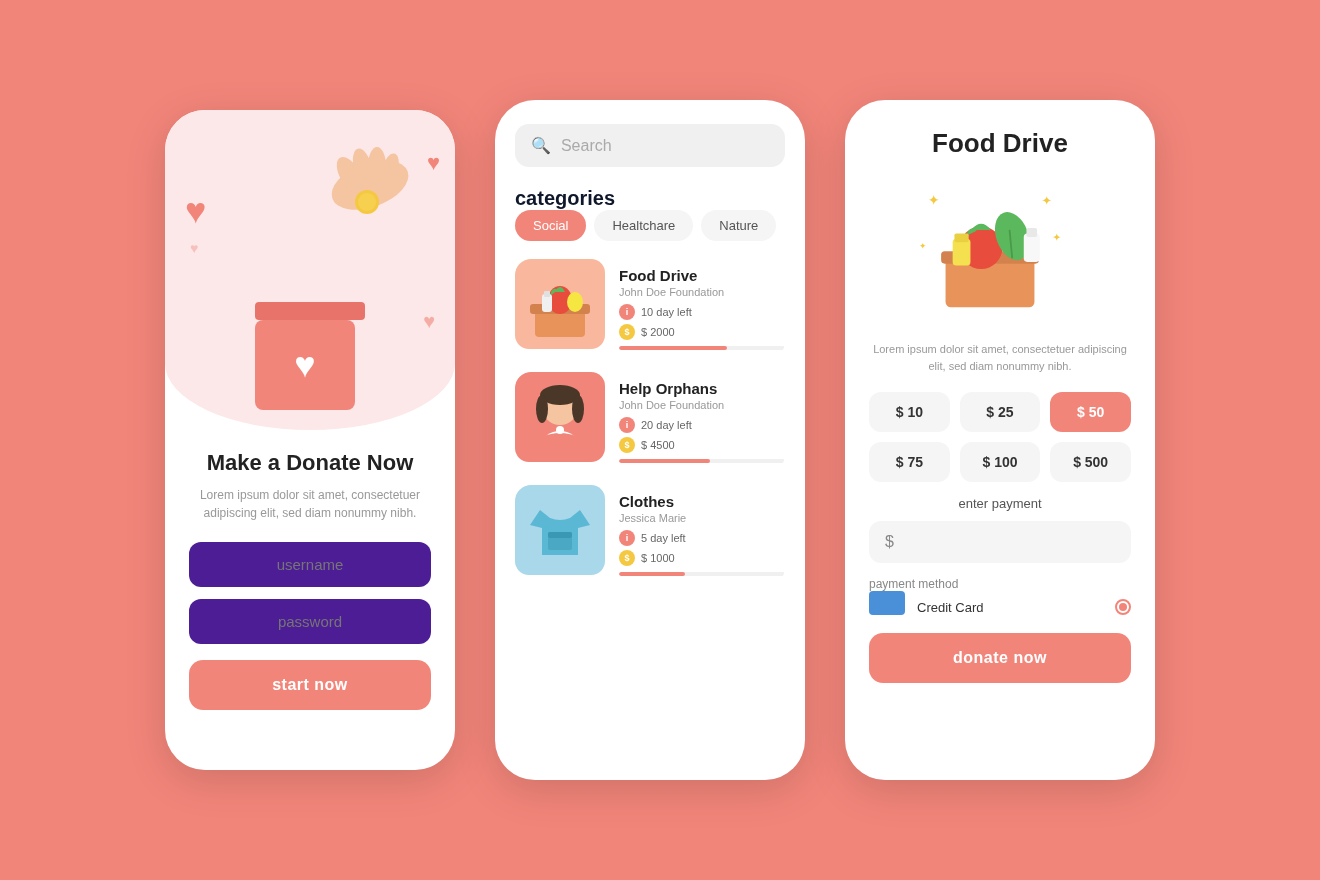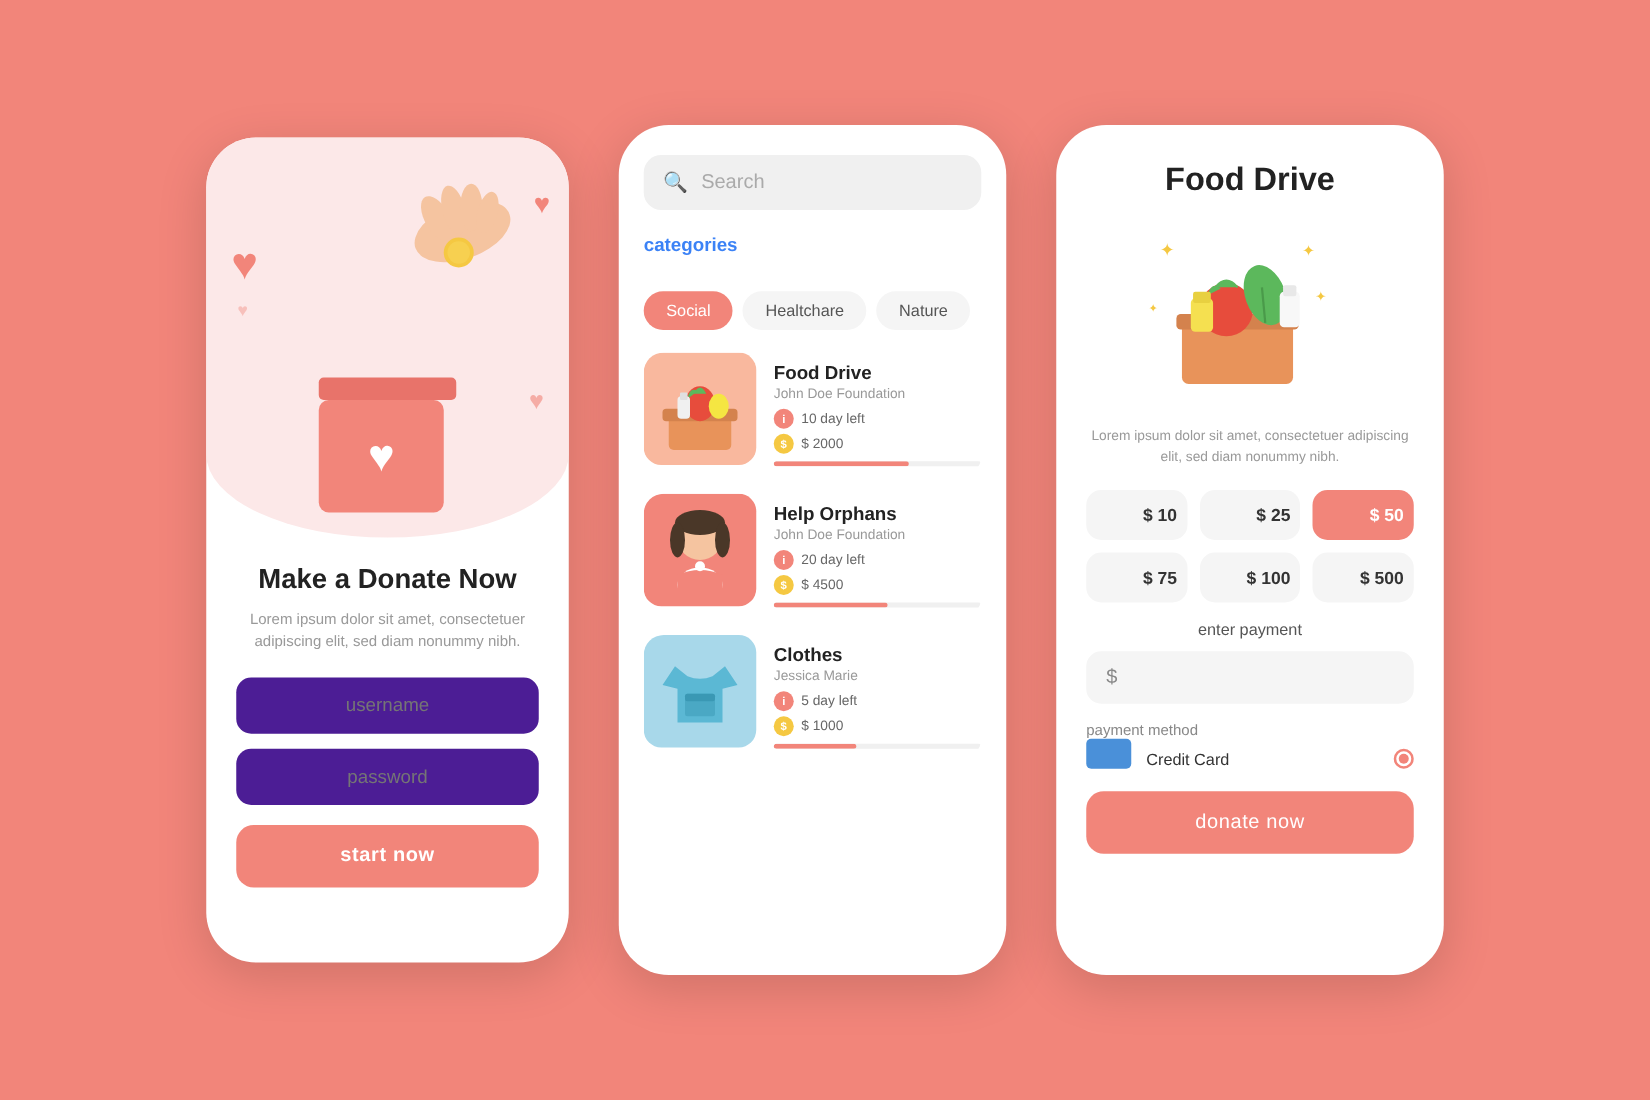--- a/index.html
+++ b/index.html
@@ -159,24 +159,24 @@
     }
     .search-icon {
       color: #888;
       font-size: 16px;
     }
     .search-text {
       color: #aaa;
       font-size: 16px;
     }
     .categories-label {
-      font-size: 15px;
+      font-size: 20px;
       font-weight: 700;
-      color: #3b82f6;
-      margin-bottom: 28px;
+      color: #0f172a;
+      margin-bottom: 0;
     }
     .category-tabs {
       display: flex;
       gap: 8px;
       margin-bottom: 18px;
     }
     .cat-tab {
       padding: 8px 18px;
       border-radius: 20px;
       font-size: 13px;
@@ -306,21 +306,21 @@
     }
     .amount-btn {
       padding: 12px 8px;
       border-radius: 12px;
       border: none;
       background: #f5f5f5;
       color: #333;
       font-size: 14px;
       font-weight: 600;
       cursor: pointer;
-      text-align: right;
+      text-align: center;
     }
     .amount-btn.selected {
       background: #f2857a;
       color: #fff;
     }
     .enter-amount-label {
       text-align: center;
       font-size: 13px;
       color: #555;
       margin-bottom: 10px;
@@ -397,21 +397,21 @@
       transform: translate(-50%, -50%);
     }
     .btn-donate {
       width: 100%;
       padding: 16px;
       background: #f2857a;
       border: none;
       border-radius: 14px;
       color: #fff;
       font-size: 16px;
-      font-weight: 400;
+      font-weight: 700;
       cursor: pointer;
       letter-spacing: 0.5px;
     }
 
     
     .food-box-svg {
       width: 160px;
       height: 140px;
     }
   </style>

